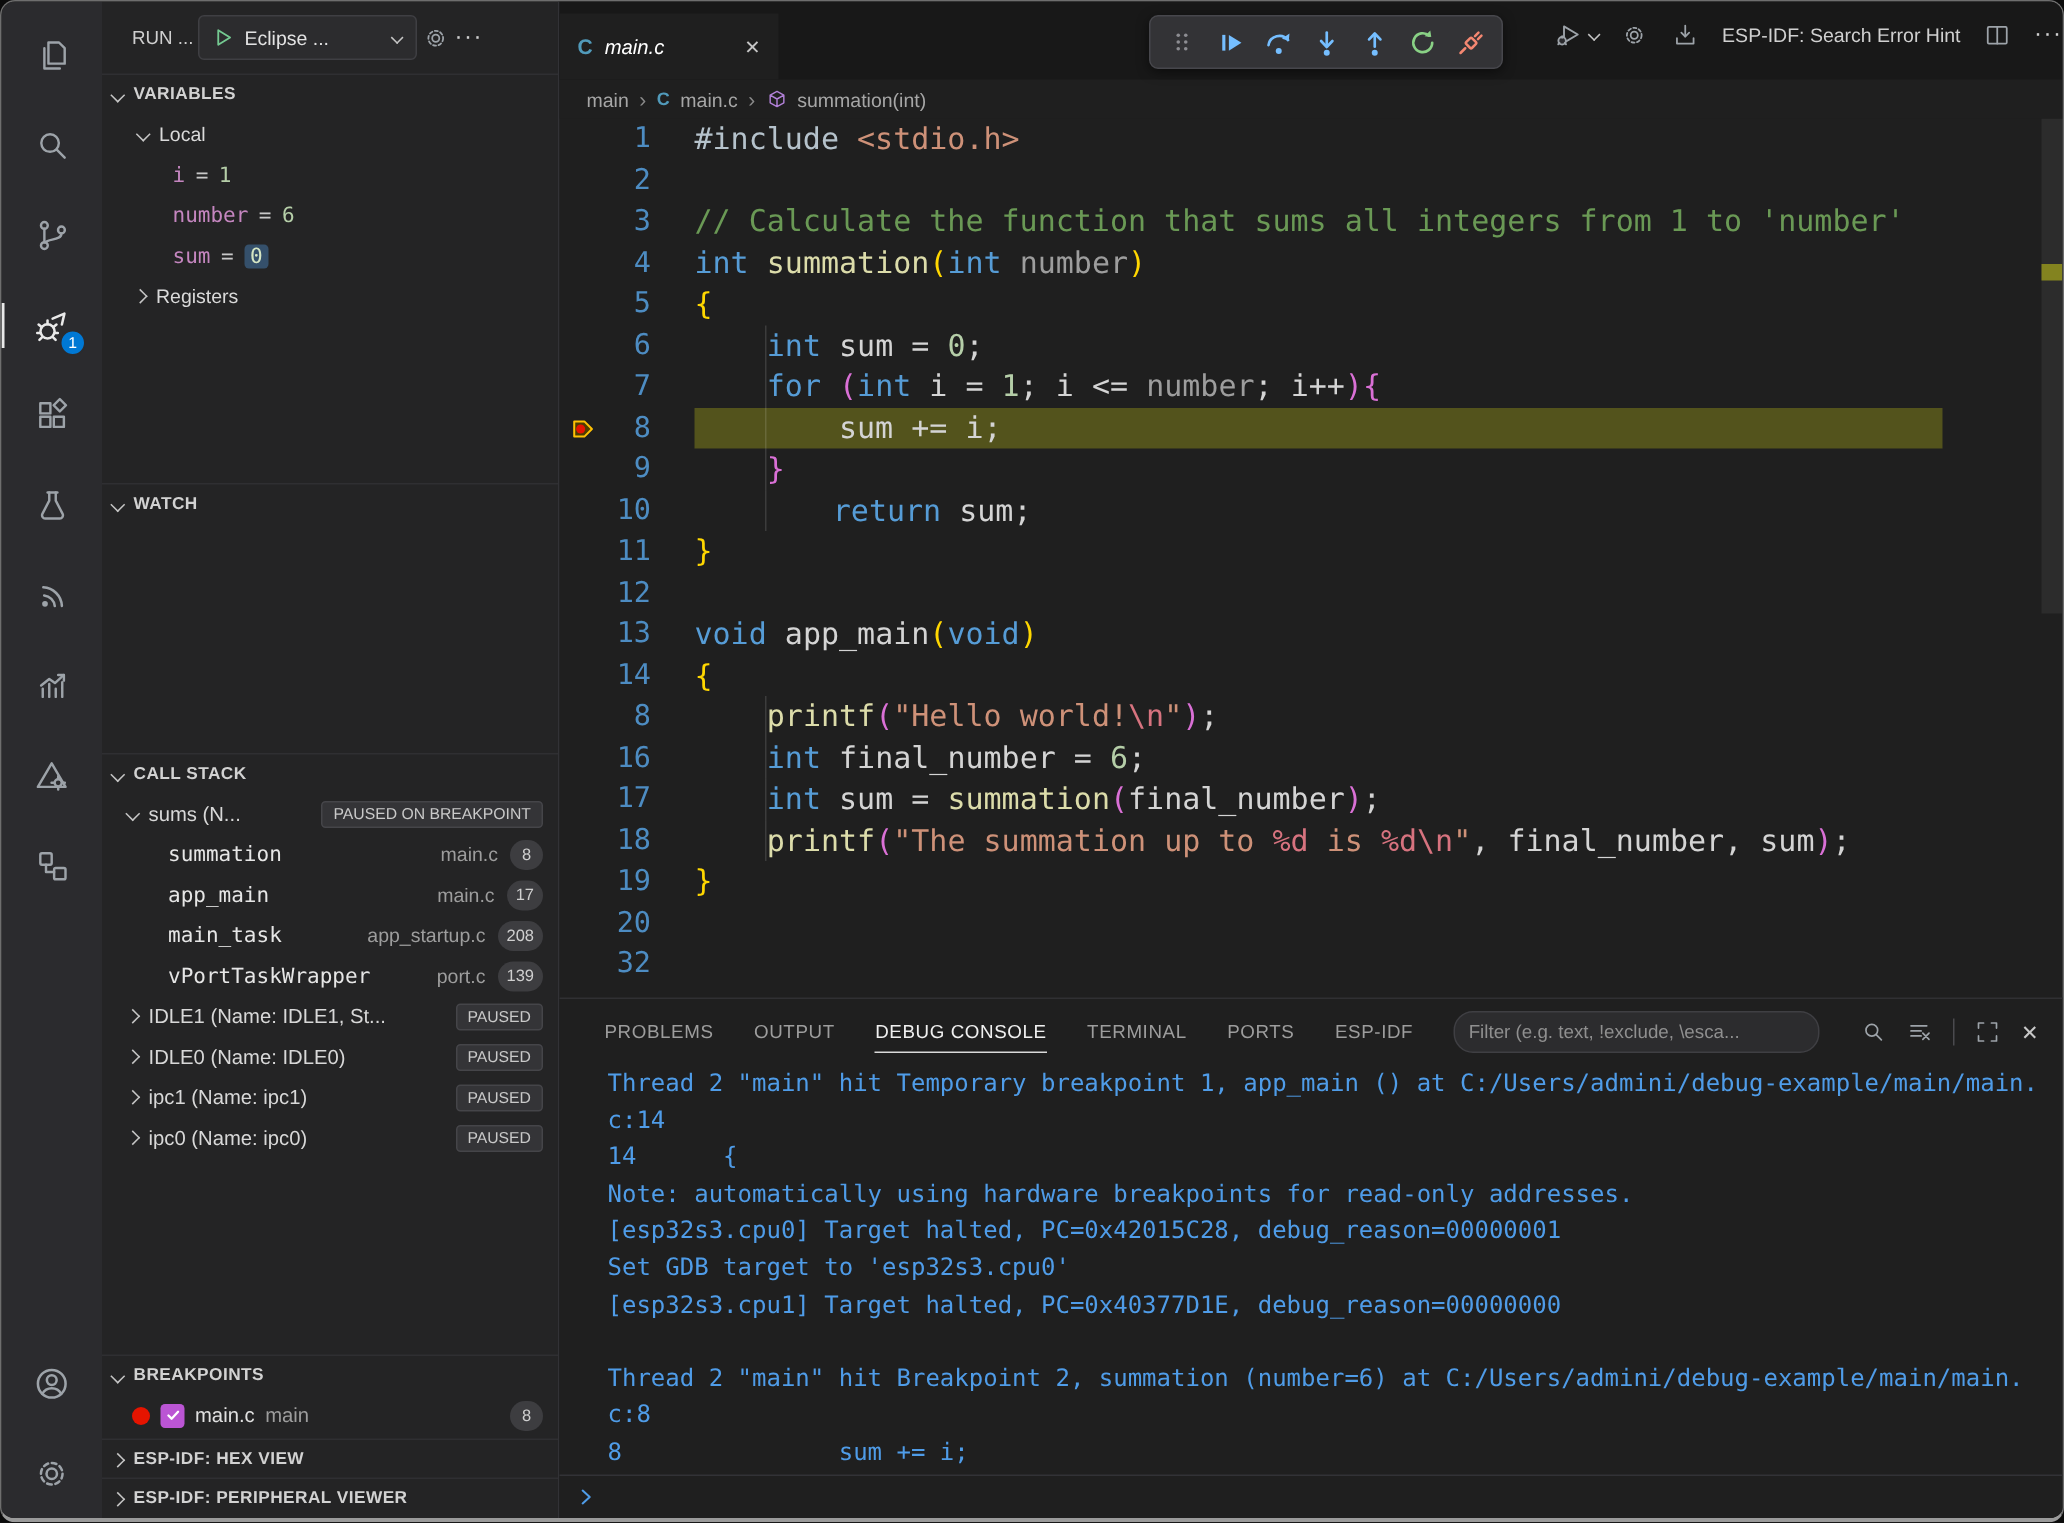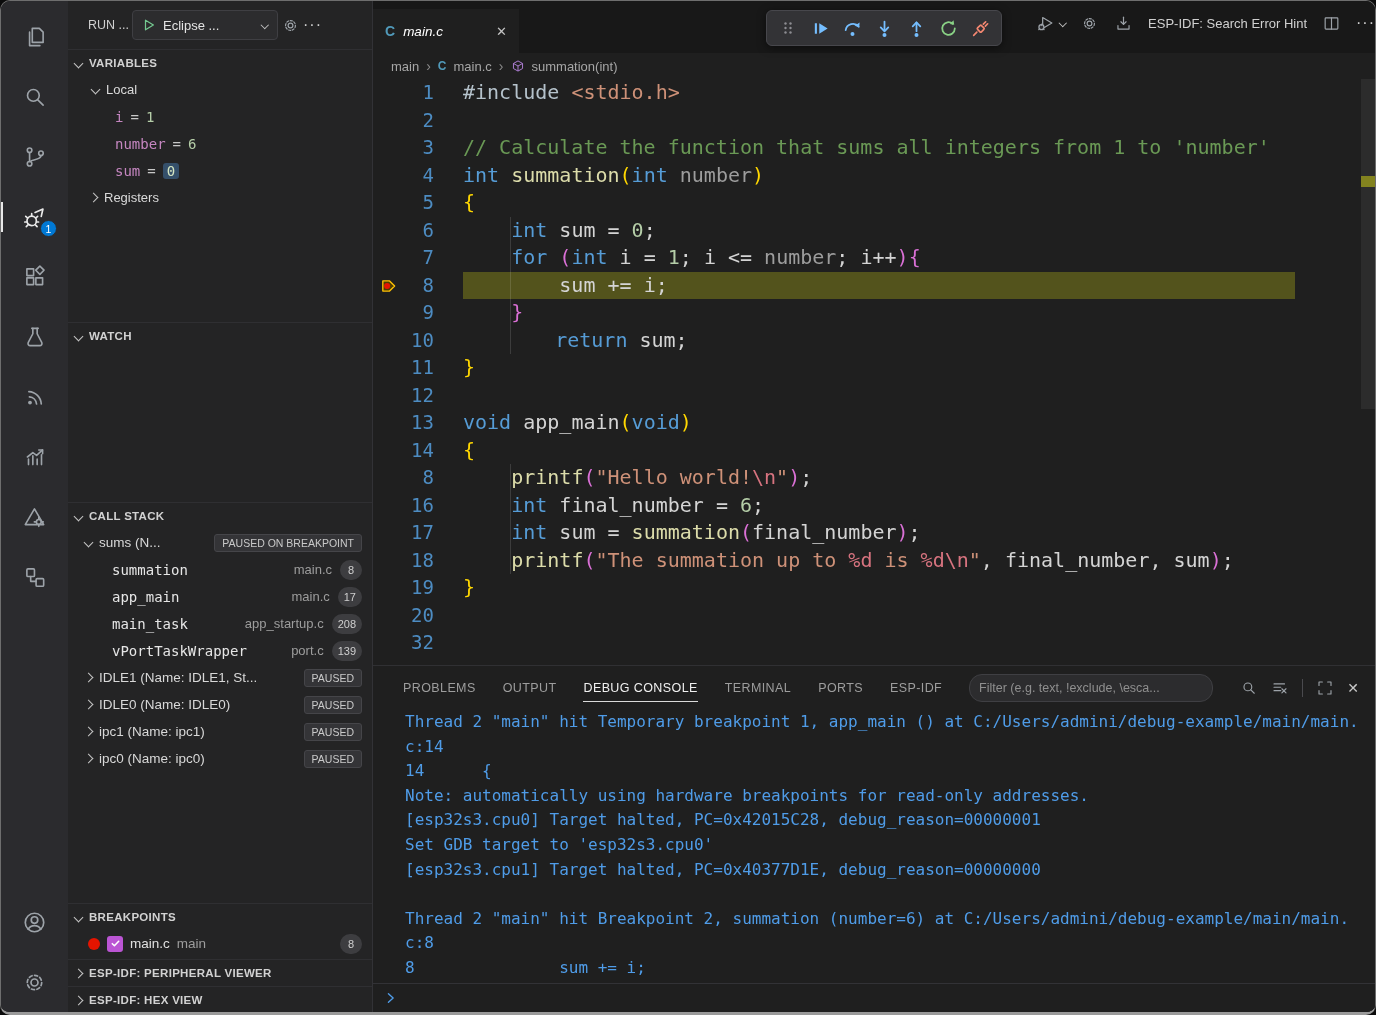--- a/index.html
+++ b/index.html
@@ -334,30 +334,30 @@
           <svg width="11" height="11" viewBox="0 0 12 12">
               <path d="M2.5 6.2l2.3 2.3 4.7-5" fill="none" stroke="#fff" stroke-width="1.7" stroke-linecap="round" stroke-linejoin="round"></path>
             </svg>
         </span>
         <span class="bp-file">main.c</span>
         <span class="bp-path">main</span>
         <span class="cbadge" style="margin-left:auto">8</span>
       </div>
     </div>
 
+    <div class="section" style="height:26px">
+      <div class="sec-head">
+        <span class="chev right"></span>
+        <span class="t">ESP-IDF: HEX VIEW</span>
+      </div>
+    </div>
     <div class="section" style="height:27px">
       <div class="sec-head">
         <span class="chev right"></span>
         <span class="t">ESP-IDF: PERIPHERAL VIEWER</span>
-      </div>
-    </div>
-    <div class="section" style="height:26px">
-      <div class="sec-head">
-        <span class="chev right"></span>
-        <span class="t">ESP-IDF: HEX VIEW</span>
       </div>
     </div>
   </div>
 
   <div class="main">
 
     <div class="tabbar">
       <div class="tab">
         <span class="c-icon">C</span>
         <span class="tab-label">main.c</span>

